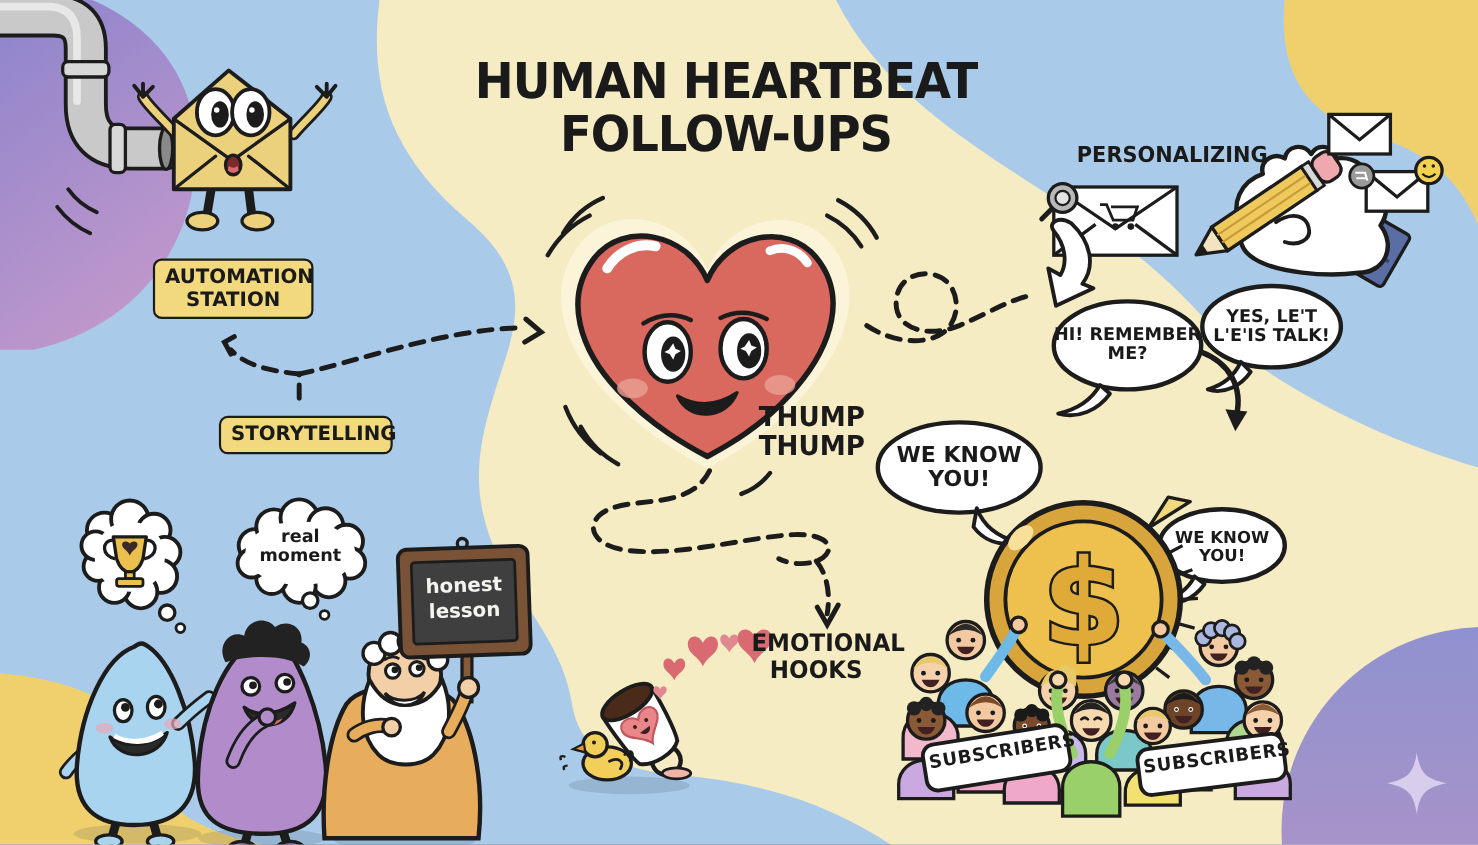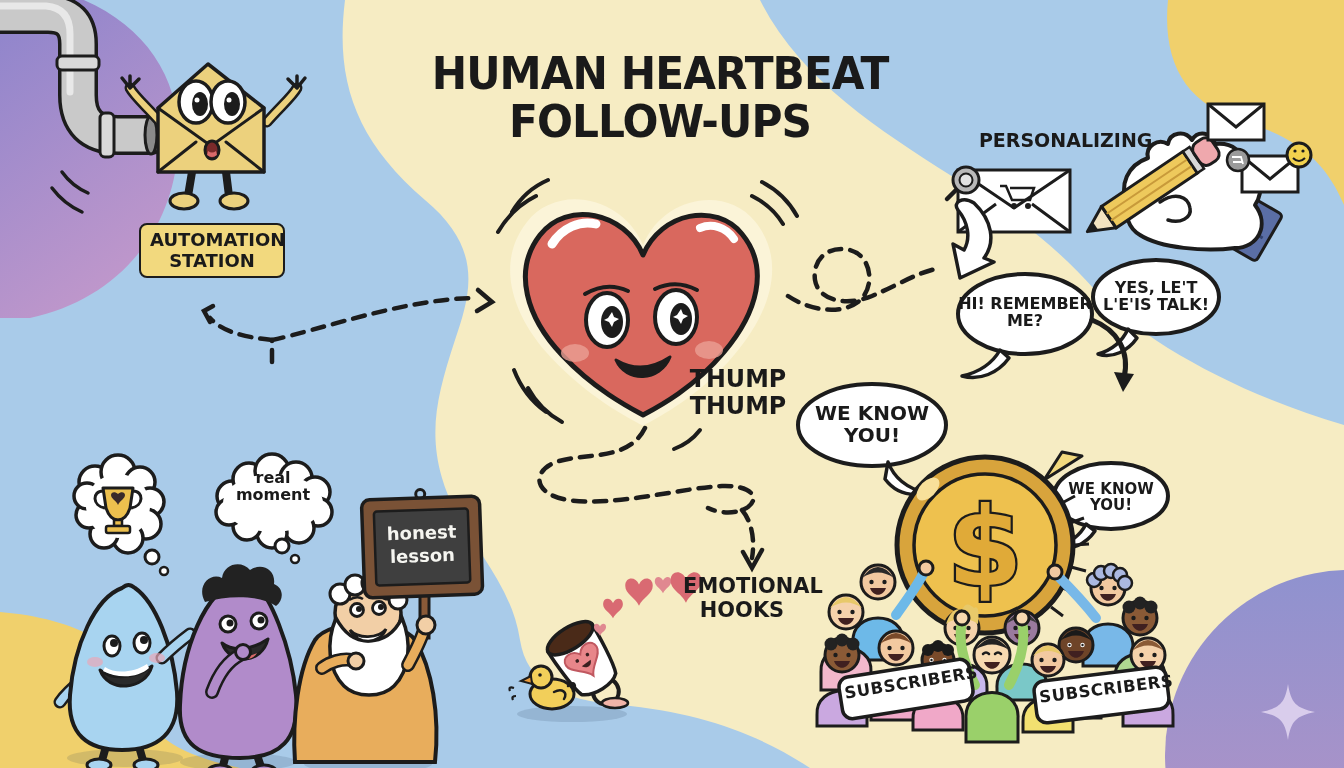--- a/index.html
+++ b/index.html
@@ -8,21 +8,21 @@
   }
   html,body{margin:0;padding:0;background:#888;}
   #canvas{position:relative;width:1344px;height:768px;overflow:hidden;
     background:var(--base-blue);font-family:"DejaVu Sans",sans-serif;}
   #art{position:absolute;left:0;top:0;z-index:1;}
   .txt{position:absolute;z-index:2;color:#1a1a1a;white-space:pre-line;
     text-align:center;font-weight:800;line-height:1.08;}
   .lbl{position:absolute;z-index:2;background:var(--label-yellow);
     border:2.5px solid var(--outline-dark);border-radius:8px;color:#1a1a1a;
     font-weight:800;text-align:center;white-space:pre-line;line-height:1.15;
-    padding:5px 9px;box-sizing:border-box;}
+    padding:5px 9px;box-sizing:border-box;margin-top:12px;}
   .title{font-size:45px;letter-spacing:-1px;transform:scaleX(.94);line-height:1.07;font-weight:800;}
   .bubtxt{font-weight:800;}
   .chalk{color:#f5f5f0;font-weight:600;}
 </style>
 </head>
 <body>
 
 <div id="canvas">
 
 <svg id="art" width="1344" height="768" viewBox="0 0 1344 768">
@@ -480,20 +480,21 @@
     <path transform="translate(600 632) scale(0.55)" d="M 0,7 C -3,0 -11,-2 -11,-9 C -11,-16 -3,-17 0,-10 C 3,-17 11,-16 11,-9 C 11,-2 3,0 0,7 Z" fill="#e08890"></path>
   </g>
 </svg>
 
 <div class="txt title" style="left:380px;top:50px;width:560px;">HUMAN HEARTBEAT
 FOLLOW-UPS</div>
 
 <div class="lbl" style="left:139px;top:223px;width:146px;font-size:18px;">AUTOMATION
 STATION</div>
 
+<div class="lbl" style="left:199px;top:366px;width:158px;font-size:18px;">STORYTELLING</div>
 
 <div class="txt" style="left:676px;top:365px;width:124px;font-size:25px;font-weight:800;transform:scaleX(.95);">THUMP
 THUMP</div>
 
 <div class="txt" style="left:975px;top:130px;width:156px;font-size:20px;transform:scaleX(.95);">PERSONALIZING</div>
 
 <div class="txt bubtxt" style="left:1094px;top:279px;width:124px;font-size:16px;">YES, LE'T
 L'E'IS TALK!</div>
 
 <div class="txt bubtxt" style="left:958px;top:295px;width:134px;font-size:16px;">HI! REMEMBER
@@ -506,19 +507,19 @@
 <div class="txt bubtxt" style="left:1057px;top:481px;width:108px;font-size:15px;">WE KNOW
 YOU!</div>
 
 <div class="txt" style="left:680px;top:574px;width:124px;font-size:22px;transform:scaleX(.95);">EMOTIONAL
 HOOKS</div>
 
 <div class="txt" style="left:844px;top:675px;width:124px;font-size:16.5px;transform:rotate(-9deg);letter-spacing:.5px;">SUBSCRIBERS</div>
 
 <div class="txt" style="left:1039px;top:681px;width:126px;font-size:16.5px;transform:rotate(-7deg);letter-spacing:.5px;">SUBSCRIBERS</div>
 
-<div class="txt" style="left:231px;top:469px;width:84px;font-size:16px;font-weight:700;">real
+<div class="txt" style="left:231px;top:479px;width:84px;font-size:16px;font-weight:700;">real
 moment</div>
 
 <div class="txt chalk" style="left:372px;top:521px;width:100px;font-size:18px;transform:rotate(-2deg);line-height:1.3;">honest
 lesson</div>
 
 </div>
 
 </body></html>

